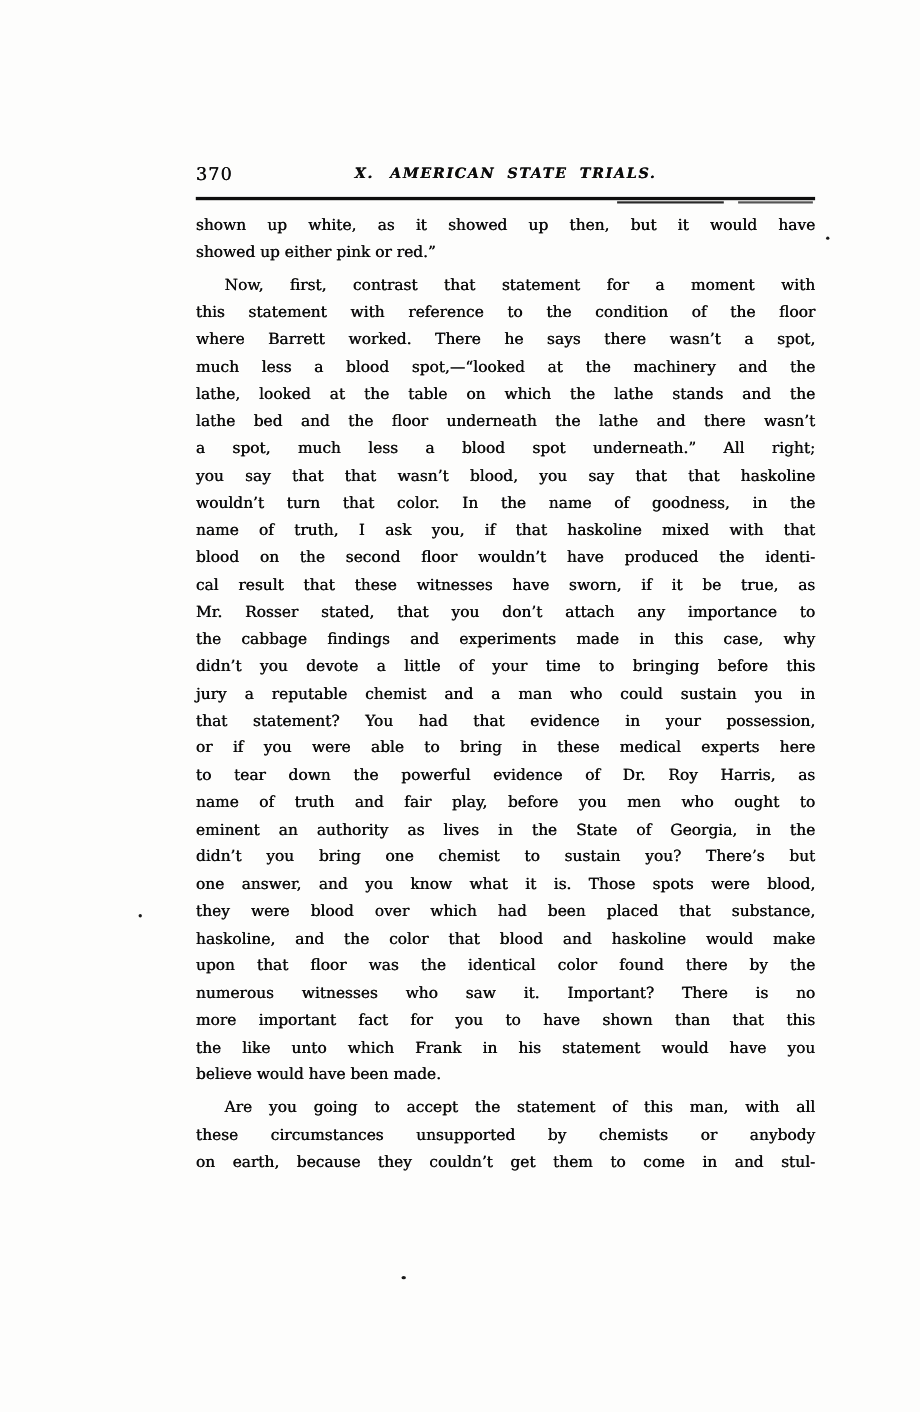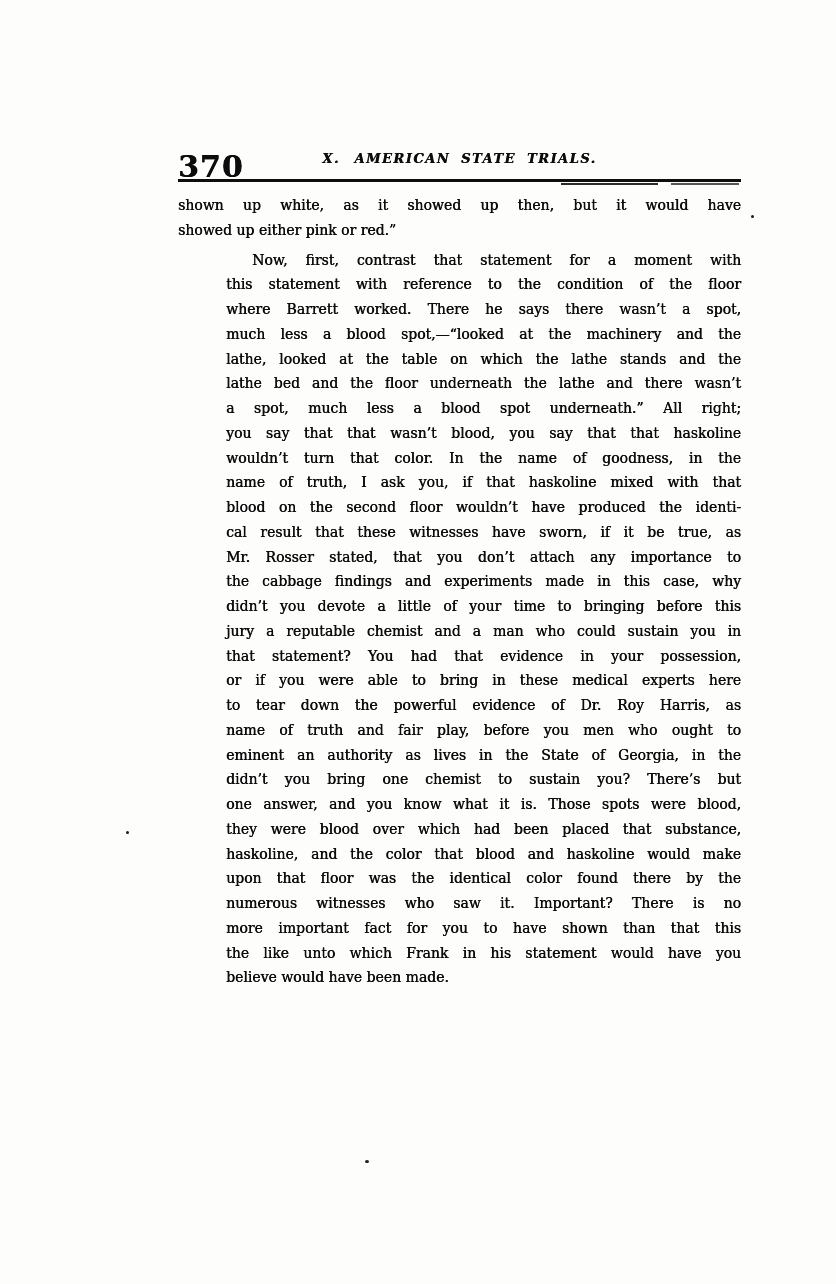--- a/index.html
+++ b/index.html
@@ -15,22 +15,22 @@
     width: 836px;
     height: 1284px;
     background: #fdfdfc;
     font-family: "DejaVu Serif", "Liberation Serif", serif;
     color: #0c0c0c;
   }
   .page-number {
     position: absolute;
     left: 178px;
     top: 149px;
-    font-size: 30px;
-    font-weight: bold;
+    font-size: 16px;
+    font-weight: normal;
     letter-spacing: 1px;
     text-shadow: 0.4px 0 0 currentColor;
   }
   .running-head {
     position: absolute;
     left: 178px;
     top: 151px;
     width: 563px;
     text-align: center;
     font-size: 13px;
@@ -67,21 +67,21 @@
   .page-body {
     position: absolute;
     left: 178px;
     top: 193px;
     width: 563px;
     font-size: 14px;
     line-height: 24.75px;
     text-shadow: 0.4px 0 0 currentColor;
   }
   .para { margin: 0; }
-  .para + .para { margin-top: 5px; margin-left: 48px; }
+  .para + .para { margin-top: 5px; }
   .line {
     text-align: justify;
     text-align-last: justify;
     -moz-text-align-last: justify;
     white-space: normal;
   }
   .para.indent .line:first-child { text-indent: 26px; }
   .line.endline {
     text-align-last: left;
     -moz-text-align-last: left;
@@ -138,19 +138,24 @@
         <div class="line">didn’t you bring one chemist to sustain you? There’s but</div>
         <div class="line">one answer, and you know what it is. Those spots were blood,</div>
         <div class="line">they were blood over which had been placed that substance,</div>
         <div class="line">haskoline, and the color that blood and haskoline would make</div>
         <div class="line">upon that floor was the identical color found there by the</div>
         <div class="line">numerous witnesses who saw it. Important? There is no</div>
         <div class="line">more important fact for you to have shown than that this</div>
         <div class="line">the like unto which Frank in his statement would have you</div>
         <div class="line endline">believe would have been made.</div>
       </div>
+      <div class="para indent">
+        <div class="line">Are you going to accept the statement of this man, with all</div>
+        <div class="line">these circumstances unsupported by chemists or anybody</div>
+        <div class="line">on earth, because they couldn’t get them to come in and stul-</div>
+      </div>
     </div>
 
   <div class="scan-dot dot-a"></div>
   <div class="scan-dot dot-b"></div>
   <div class="scan-dot dot-c"></div>
 
 </div>
 
 </body></html>

